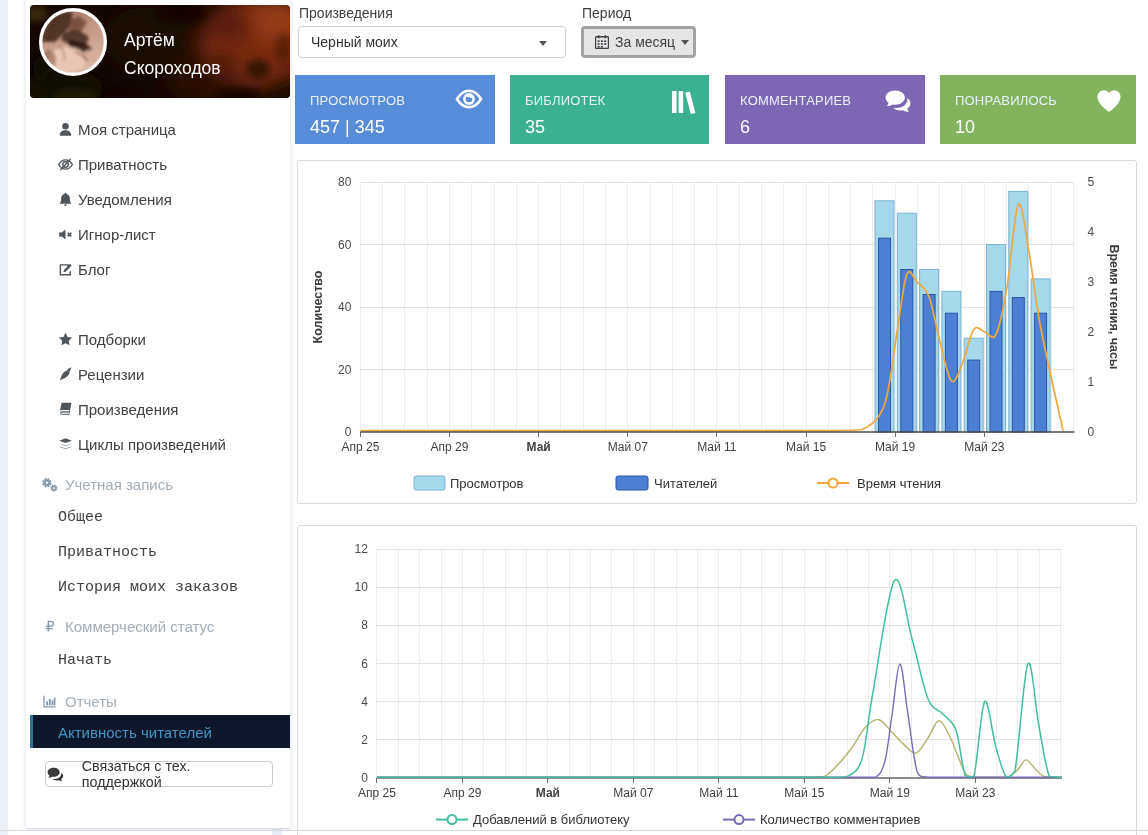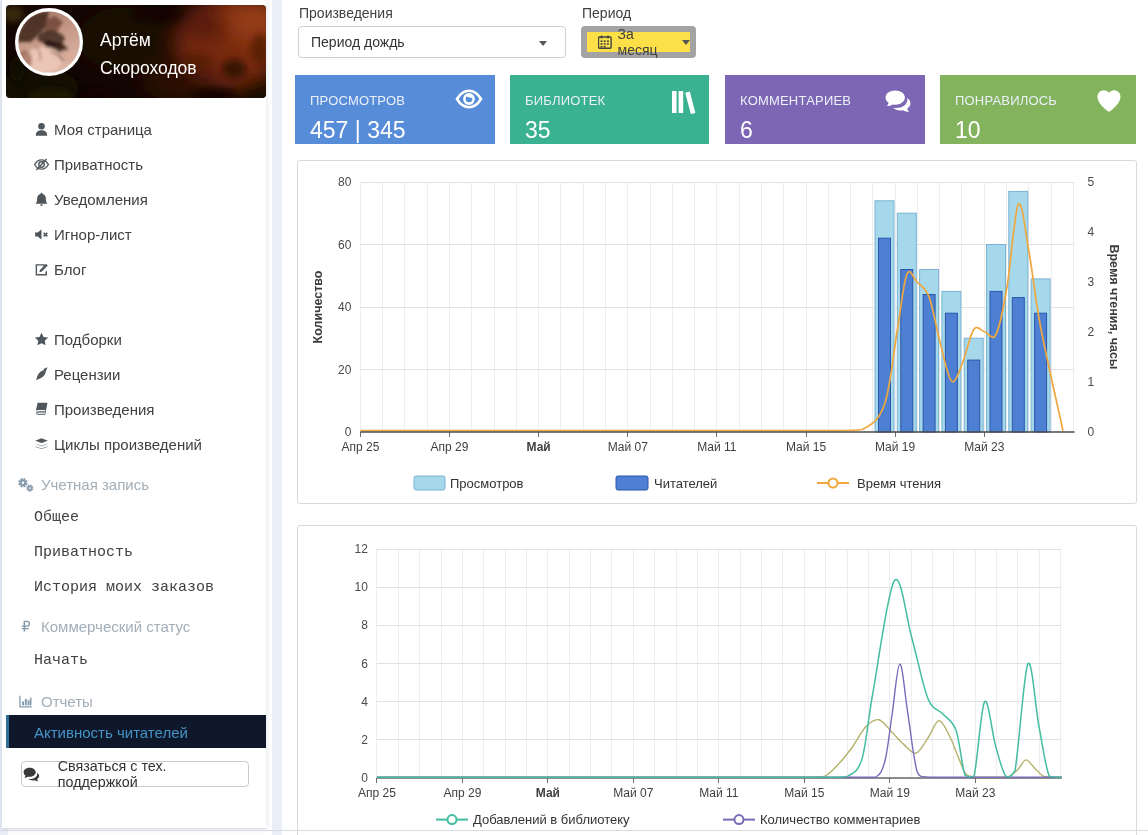--- a/index.html
+++ b/index.html
@@ -1,45 +1,45 @@
 <!DOCTYPE html>
 <html><head><meta charset="utf-8">
 <style>
 * { margin:0; padding:0; box-sizing:border-box; }
 body { width:1148px; height:835px; position:relative; overflow:hidden;
   font-family:"Liberation Sans", sans-serif; background:#fff; }
 .strip { position:absolute; top:0; bottom:0; background:#e9eef7; }
-#sidebar { position:absolute; left:2px; top:0; width:264px; height:829px; background:#fff;
+#sidebar { position:absolute; left:26px; top:0; width:264px; height:829px; background:#fff;
   border-bottom:1px solid #d9dde3; box-shadow:0 0 6px rgba(110,130,160,0.25); }
 #headimg { position:absolute; left:4px; top:5px; width:260px; height:93px; border-radius:4px; overflow:hidden; }
 #avatar { position:absolute; left:13px; top:8px; }
 .uname { position:absolute; left:98px; color:#fff; font-size:17.5px; }
 .mi,.mh,.ms { position:absolute; left:0; width:264px; height:35px; }
 .mt { position:absolute; left:52px; top:50%; transform:translateY(-50%); font-size:15px; color:#414141; }
 .st { position:absolute; left:32px; top:50%; transform:translateY(-50%); font-size:15px; color:#414141;font-family:Liberation Mono, monospace; }
 .ht { position:absolute; left:39px; top:50%; transform:translateY(-50%); font-size:15px; color:#a2aeb8; }
 #active { position:absolute; left:4px; top:715px; width:260px; height:33px; background:#0f172a;
   border-left:3px solid #2d7093; }
 #active span { position:absolute; left:25px; top:50%; transform:translateY(-50%); font-size:15px; color:#4593c6; }
 #supbtn { position:absolute; left:19px; top:761px; width:228px; height:26px; border:1px solid #cbcbcb;
   border-radius:4px; background:#fff; display:flex; align-items:center; justify-content:center; gap:17px; }
 #supbtn span { font-size:14.3px; color:#333; }
 #main { position:absolute; left:282px; top:0; width:866px; height:835px; background:#fff; }
 .lbl { position:absolute; top:5px; font-size:14px; color:#3f3f3f; }
 #select { position:absolute; left:298px; top:26px; width:268px; height:32px; border:1px solid #cfcfcf;
   border-radius:4px; background:#fff; }
 #select span { position:absolute; left:12px; top:50%; transform:translateY(-50%); font-size:14px; color:#333; }
-#perbtn { position:absolute; left:581px; top:26px; width:115px; height:32px; border:6px solid #a3a3a3;
-  border-radius:4px; background:#fde047; display:flex; align-items:center; padding-left:11px; gap:6px; }
+#perbtn { position:absolute; left:581px; top:26px; width:115px; height:32px; border:3px solid #a3a3a3;
+  border-radius:4px; background:#e5e5e5; display:flex; align-items:center; padding-left:11px; gap:6px; }
 #perbtn span { font-size:14px; color:#3f3f3f; }
 .caret { width:0; height:0; border-left:4.5px solid transparent; border-right:4.5px solid transparent;
   border-top:5px solid #555; }
 .card { position:absolute; top:75px; height:69px; }
 .ct { position:absolute; left:15px; top:18px; font-size:13px; color:#eaf1f9; letter-spacing:.2px; }
-.cv { position:absolute; left:15px; top:42px; font-size:23px; color:#fff; }
+.cv { position:absolute; left:15px; top:42px; font-size:18px; color:#fff; }
 .ci { position:absolute; top:14px; }
 .panel { position:absolute; left:297px; width:840px; background:#fff; border:1px solid #d9d9d9; border-radius:3px; }
 .panel svg { position:absolute; left:-1px; top:-1px; }
 #botline { position:absolute; left:0; top:830px; width:1148px; height:1px; background:#d8dce2; }
 </style></head>
 <body>
 <div class="strip" style="left:0;width:8px"></div>
 <div class="strip" style="left:272px;width:10px"></div>
 <div id="main"></div>
 <div id="sidebar">
@@ -229,21 +229,21 @@
       <svg width="19" height="15" viewBox="0 0 32 26" fill="#3a3a3a">
         <path d="M13 1.5c5.8 0 10.5 3.4 10.5 7.7S18.8 17 13 17c-1 0-2-.1-2.9-.3-1.7 1.1-3.8 1.7-6.2 1.8 1-1.1 1.7-2.3 1.9-3.6C3.9 13.6 2.5 11.6 2.5 9.2c0-4.3 4.7-7.7 10.5-7.7z"></path>
         <path d="M25.7 9.8c2.3 1.4 3.8 3.4 3.8 5.7 0 2.3-1.4 4.3-3.5 5.6.2 1.3.9 2.5 1.9 3.6-2.4-.1-4.5-.7-6.2-1.8-.9.2-1.9.3-2.9.3-3.3 0-6.3-1.1-8.2-2.9 1.1.2 2.2.4 3.4.4 6.7 0 12.1-3.9 12.1-8.7 0-.8-.2-1.5-.4-2.2z"></path>
       </svg>
       <span>Связаться с тех. поддержкой</span>
     </div>
 </div>
 <div class="lbl" style="left:299px">Произведения</div>
 <div class="lbl" style="left:582px">Период</div>
 <div id="select">
-    <span>Период дождь</span>
+    <span>Черный моих</span>
     <div class="caret" style="position:absolute;right:18px;top:14px"></div>
   </div>
 <div id="perbtn">
     <svg width="14" height="14" viewBox="0 0 14 14" fill="#3c4146">
       <rect x="0.5" y="1.8" width="13" height="11.6" rx="1" fill="none" stroke="#3c4146" stroke-width="1.4"></rect>
       <rect x="2.8" y="0.3" width="1.8" height="3" rx="0.5"></rect>
       <rect x="9.4" y="0.3" width="1.8" height="3" rx="0.5"></rect>
       <rect x="2.6" y="5.4" width="2" height="1.6"></rect>
       <rect x="5.9" y="5.4" width="2" height="1.6"></rect>
       <rect x="9.2" y="5.4" width="2" height="1.6"></rect>

